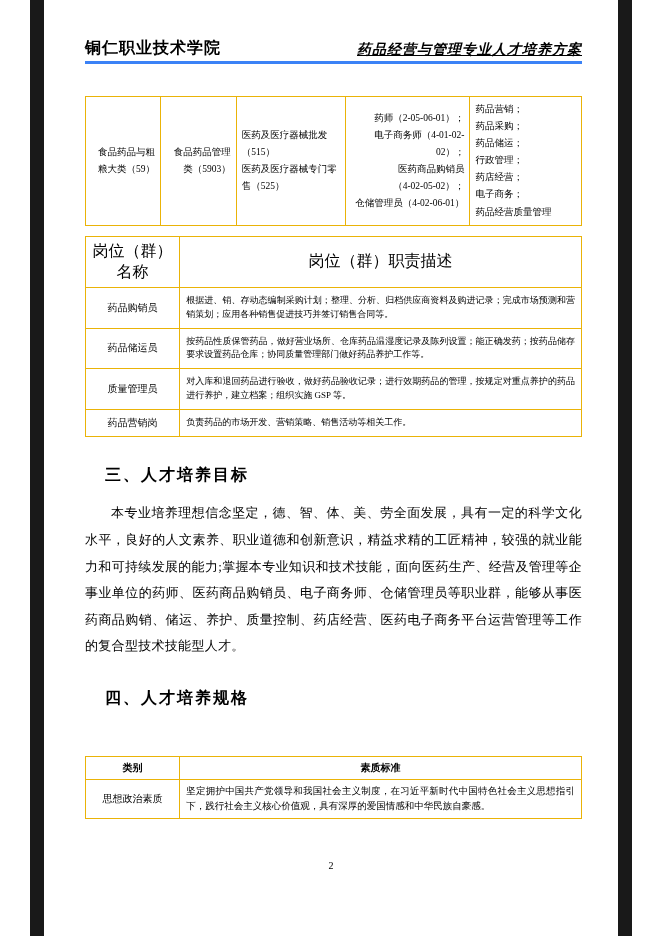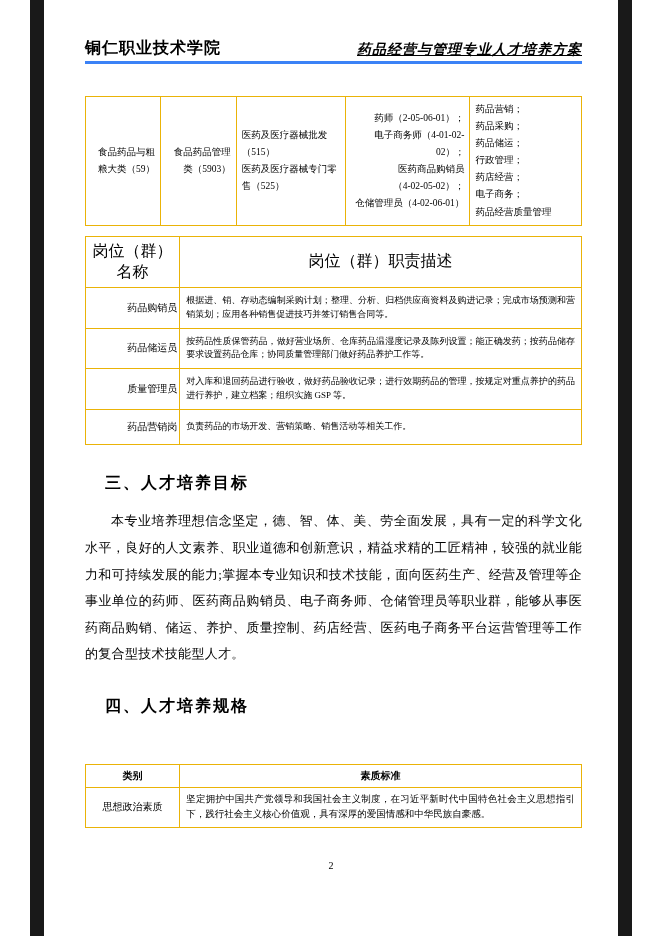--- a/index.html
+++ b/index.html
@@ -34,21 +34,21 @@
   }
   .c { text-align: right; }
   .l { text-align: left; }
 
   .h-sub  { font-size: 14px; font-weight: bold; margin: 22px 0 0 20px; letter-spacing: 1px; }
   .h-main { font-size: 16px; font-weight: bold; margin: 28px 0 0 20px; letter-spacing: 2px; }
   .h-quality { font-size: 13px; font-weight: bold; margin: 30px 0 0 20px; letter-spacing: 1px; }
 
   .t-pos { margin-top: 10px; }
   .t-pos th { font-size: 16px; font-weight: normal; padding: 4px 2px; }
-  .t-pos td.name { font-size: 10px; text-align: right; vertical-align: middle; padding: 10px 2px; }
+  .t-pos td.name { font-size: 10px; text-align: center; vertical-align: middle; padding: 2px 2px; }
   .t-pos td.desc { font-size: 9px; text-align: justify; padding: 6px 6px; line-height: 1.55; }
 
   .goal {
     margin-top: 14px; font-size: 13px; line-height: 2.05;
     text-align: justify; text-indent: 2em; letter-spacing: 0.3px;
   }
 
   .t-quality { margin-top: 47px; }
   .t-quality th { font-size: 10px; font-weight: bold; padding: 4px 2px; }
   .t-quality td.name { font-size: 10px; text-align: center; vertical-align: middle; padding: 3px 2px; }

